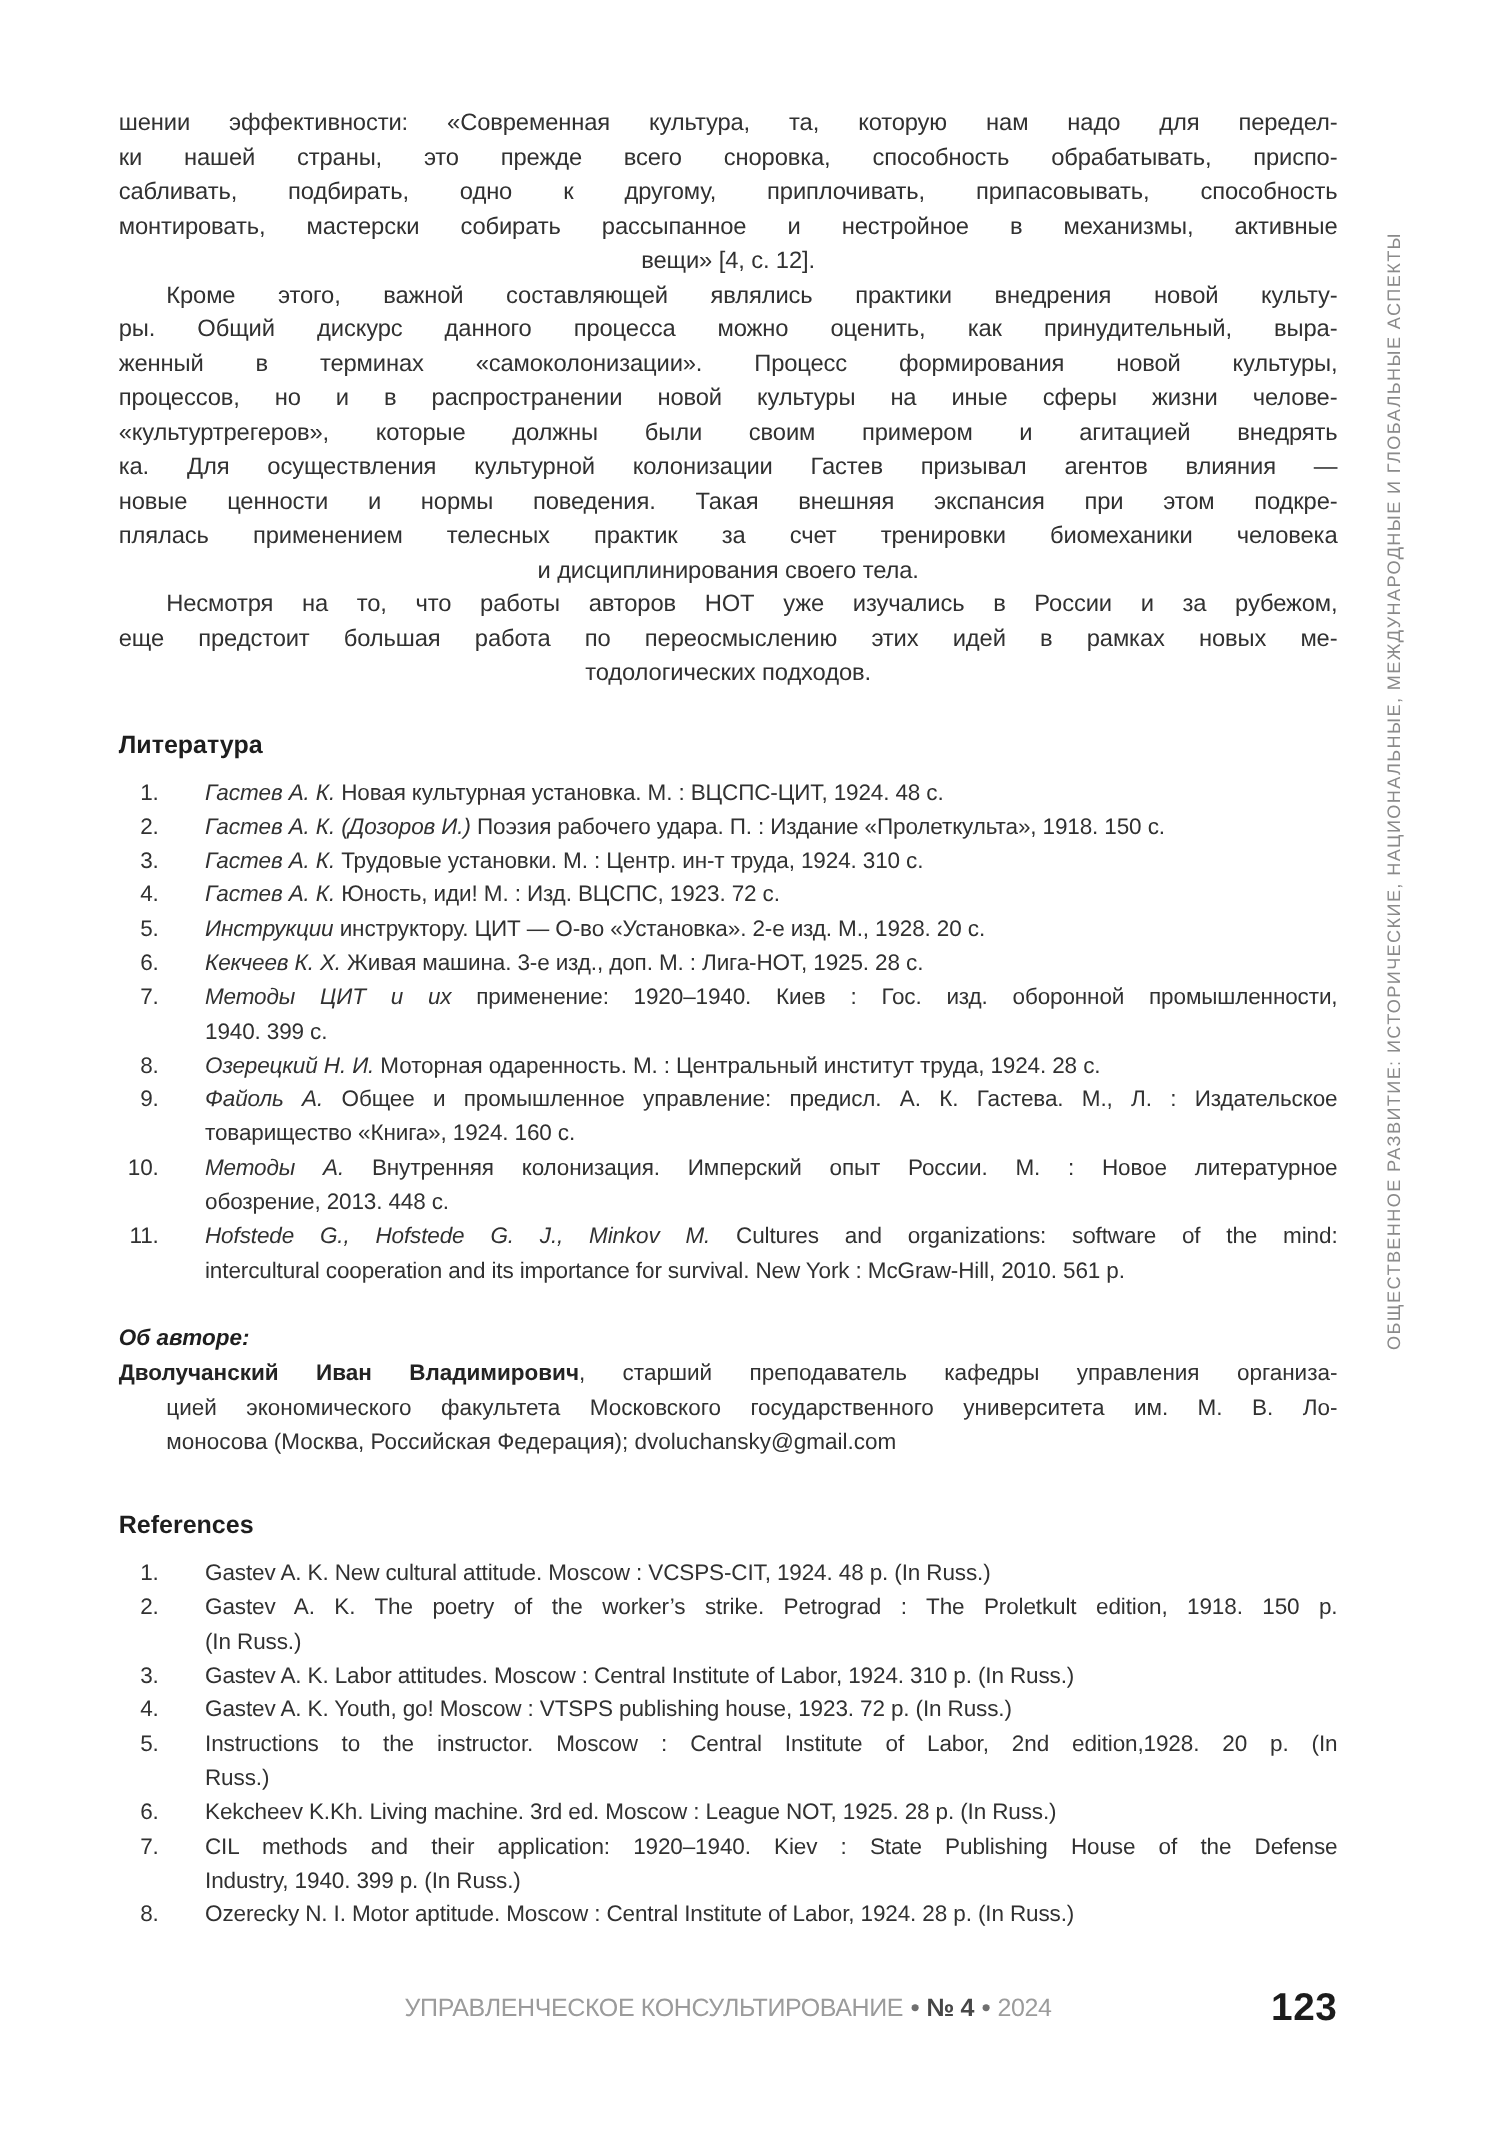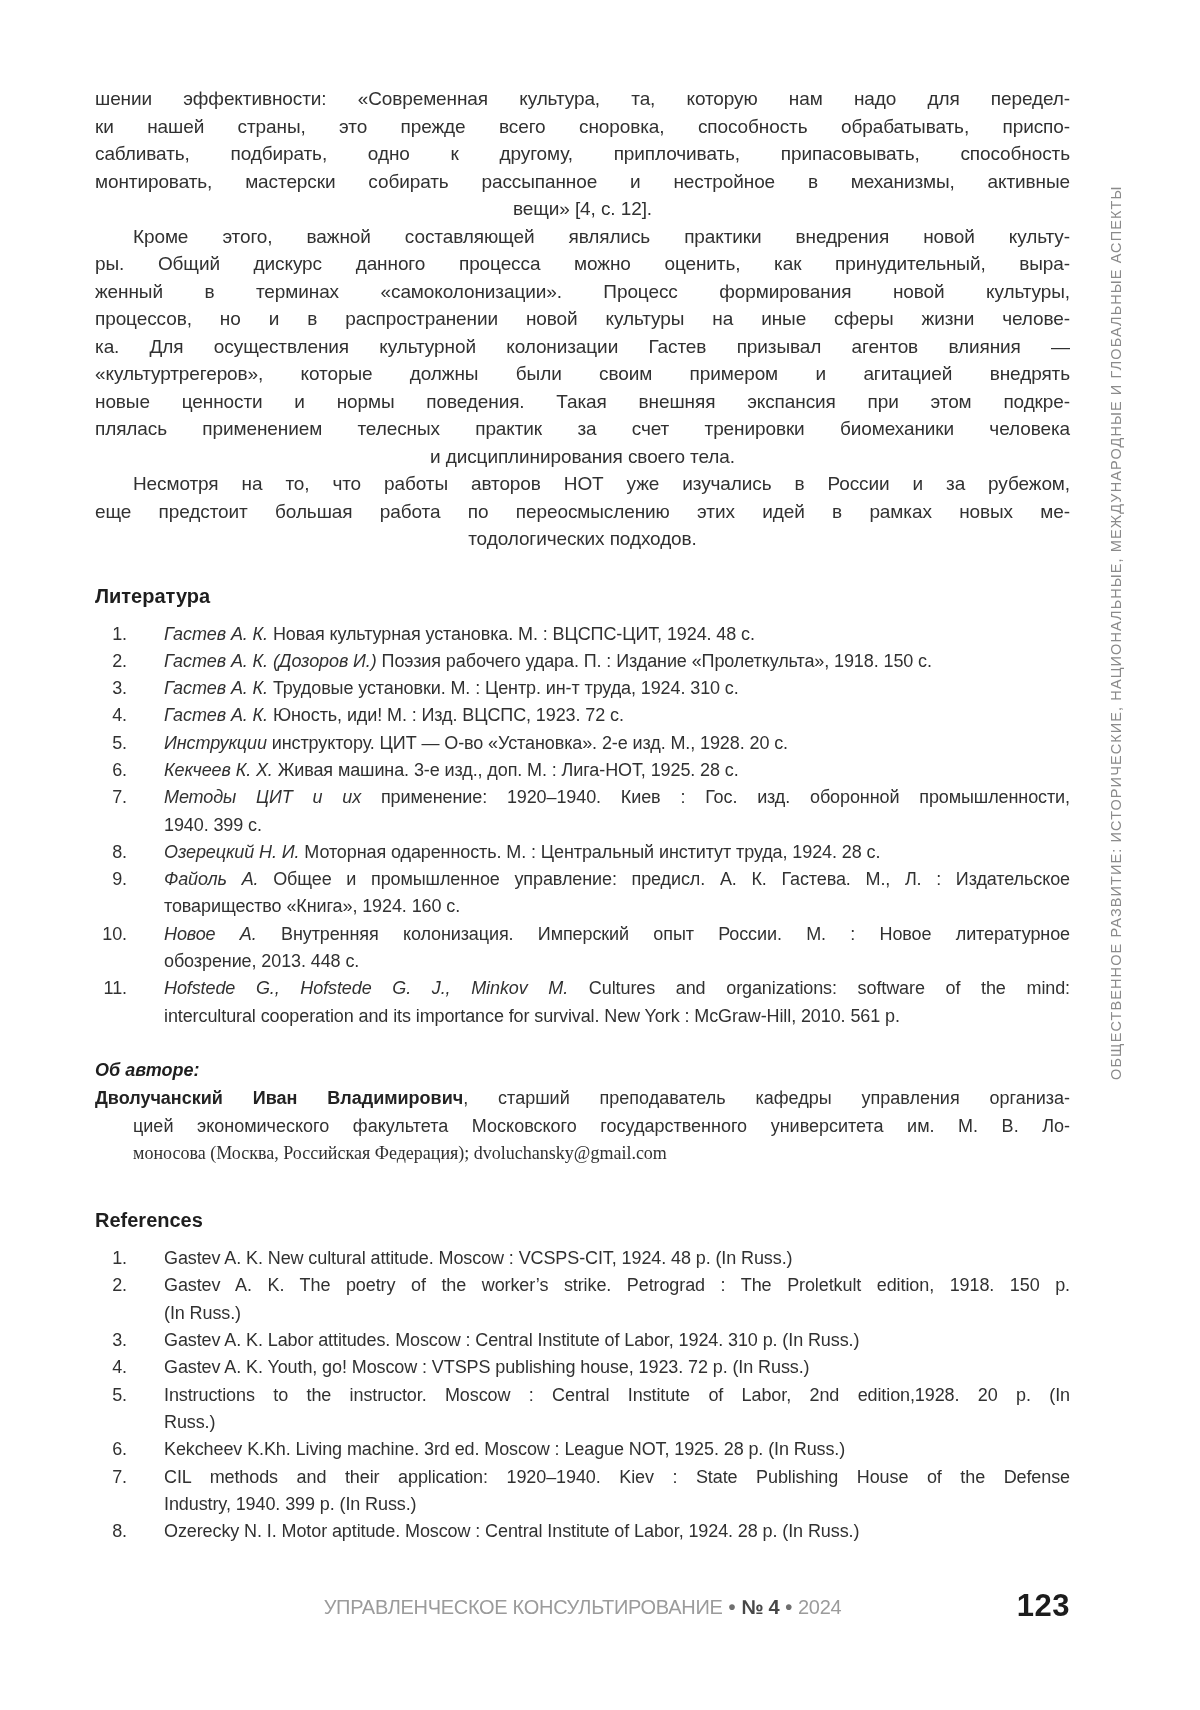--- a/index.html
+++ b/index.html
@@ -40,21 +40,21 @@
   .li .bd{flex:1; min-width:0;margin-left:28px;}
   .li .l1.wrap{text-align:justify; text-align-last:justify;}
   .li .l2{text-align:left;}
   .it{font-style:italic;}
 
   .about{font-size:18px; line-height:27.3px; color:#313131; margin-top:27px;}
   .about .hd{font-weight:bold; font-style:italic; color:#1e1e1e; margin-bottom:1px;}
   .about .l1{text-align:justify; text-align-last:justify;}
   .about .l1 b{font-weight:bold; color:#232323;}
   .about .cont{padding-left:38px; text-align:justify; text-align-last:justify;}
-  .about .cont.last{text-align:left; text-align-last:auto;font-family:Liberation Serif, serif;}
+  .about .cont.last{text-align:left; text-align-last:auto;}
 
   .reflist{margin-top:12px;}
 
   
   .side-rotated{
     position:absolute;
     left:1108px;
     top:1080px;
     transform:rotate(-90deg);
     transform-origin:0 0;
@@ -102,22 +102,22 @@
         <div class="tl">ки нашей страны, это прежде всего сноровка, способность обрабатывать, приспо-</div>
         <div class="tl">сабливать, подбирать, одно к другому, приплочивать, припасовывать, способность</div>
         <div class="tl">монтировать, мастерски собирать рассыпанное и нестройное в механизмы, активные</div>
         <div class="tl last">вещи» [4, с. 12].</div>
       </div>
       <div>
         <div class="tl ind">Кроме этого, важной составляющей являлись практики внедрения новой культу-</div>
         <div class="tl">ры. Общий дискурс данного процесса можно оценить, как принудительный, выра-</div>
         <div class="tl">женный в терминах «самоколонизации». Процесс формирования новой культуры,</div>
         <div class="tl">процессов, но и в распространении новой культуры на иные сферы жизни челове-</div>
+        <div class="tl">«культуртрегеров», которые должны были своим примером и агитацией внедрять</div>
         <div class="tl">ка. Для осуществления культурной колонизации Гастев призывал агентов влияния —</div>
-        <div class="tl">«культуртрегеров», которые должны были своим примером и агитацией внедрять</div>
         <div class="tl">новые ценности и нормы поведения. Такая внешняя экспансия при этом подкре-</div>
         <div class="tl">плялась применением телесных практик за счет тренировки биомеханики человека</div>
         <div class="tl last">и дисциплинирования своего тела.</div>
       </div>
       <div>
         <div class="tl ind">Несмотря на то, что работы авторов НОТ уже изучались в России и за рубежом,</div>
         <div class="tl">еще предстоит большая работа по переосмыслению этих идей в рамках новых ме-</div>
         <div class="tl last">тодологических подходов.</div>
       </div>
     </div>
@@ -177,21 +177,21 @@
       <div class="li">
         <span class="num">9.</span>
         <div class="bd">
           <div class="l1 wrap"><span class="it">Файоль А.</span><span> Общее и промышленное управление: предисл. А. К. Гастева. М., Л. : Издательское</span></div>
           <div class="l2">товарищество «Книга», 1924. 160 с.</div>
         </div>
       </div>
       <div class="li">
         <span class="num">10.</span>
         <div class="bd">
-          <div class="l1 wrap"><span class="it">Новое А.</span><span> Внутренняя колонизация. Имперский опыт России. М. : Новое литературное</span></div>
+          <div class="l1 wrap"><span class="it">Методы А.</span><span> Внутренняя колонизация. Имперский опыт России. М. : Новое литературное</span></div>
           <div class="l2">обозрение, 2013. 448 с.</div>
         </div>
       </div>
       <div class="li">
         <span class="num">11.</span>
         <div class="bd">
           <div class="l1 wrap"><span class="it">Hofstede G., Hofstede G. J., Minkov M.</span><span> Cultures and organizations: software of the mind:</span></div>
           <div class="l2">intercultural cooperation and its importance for survival. New York : McGraw-Hill, 2010. 561 p.</div>
         </div>
       </div>

